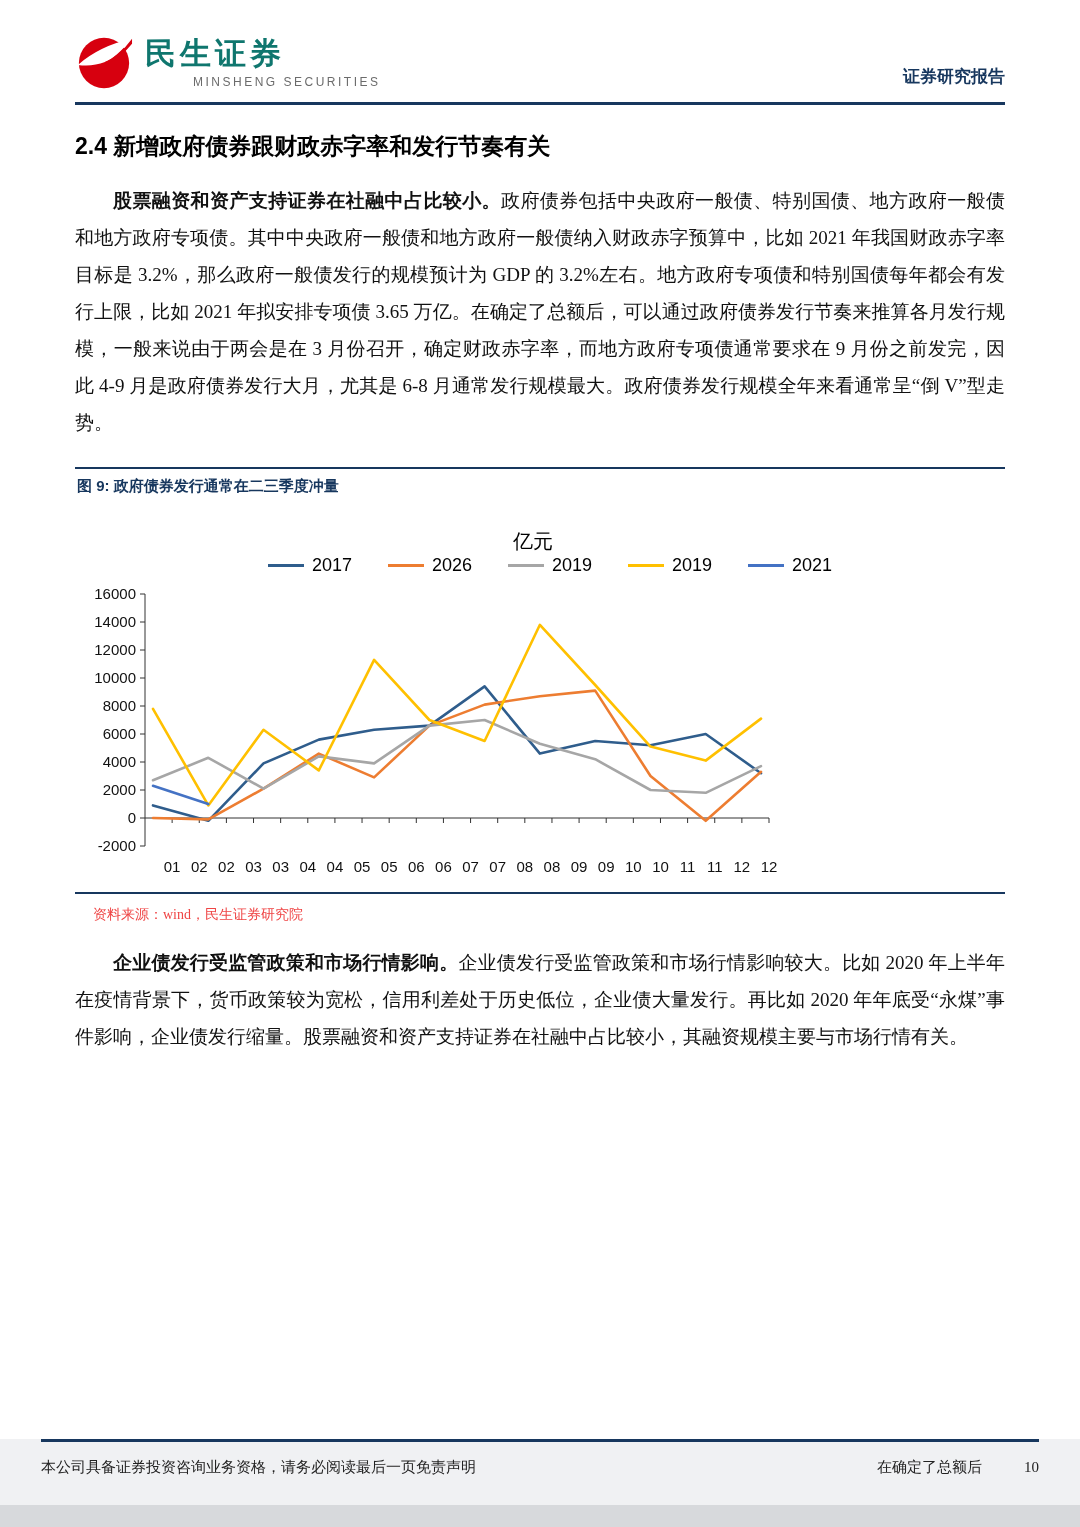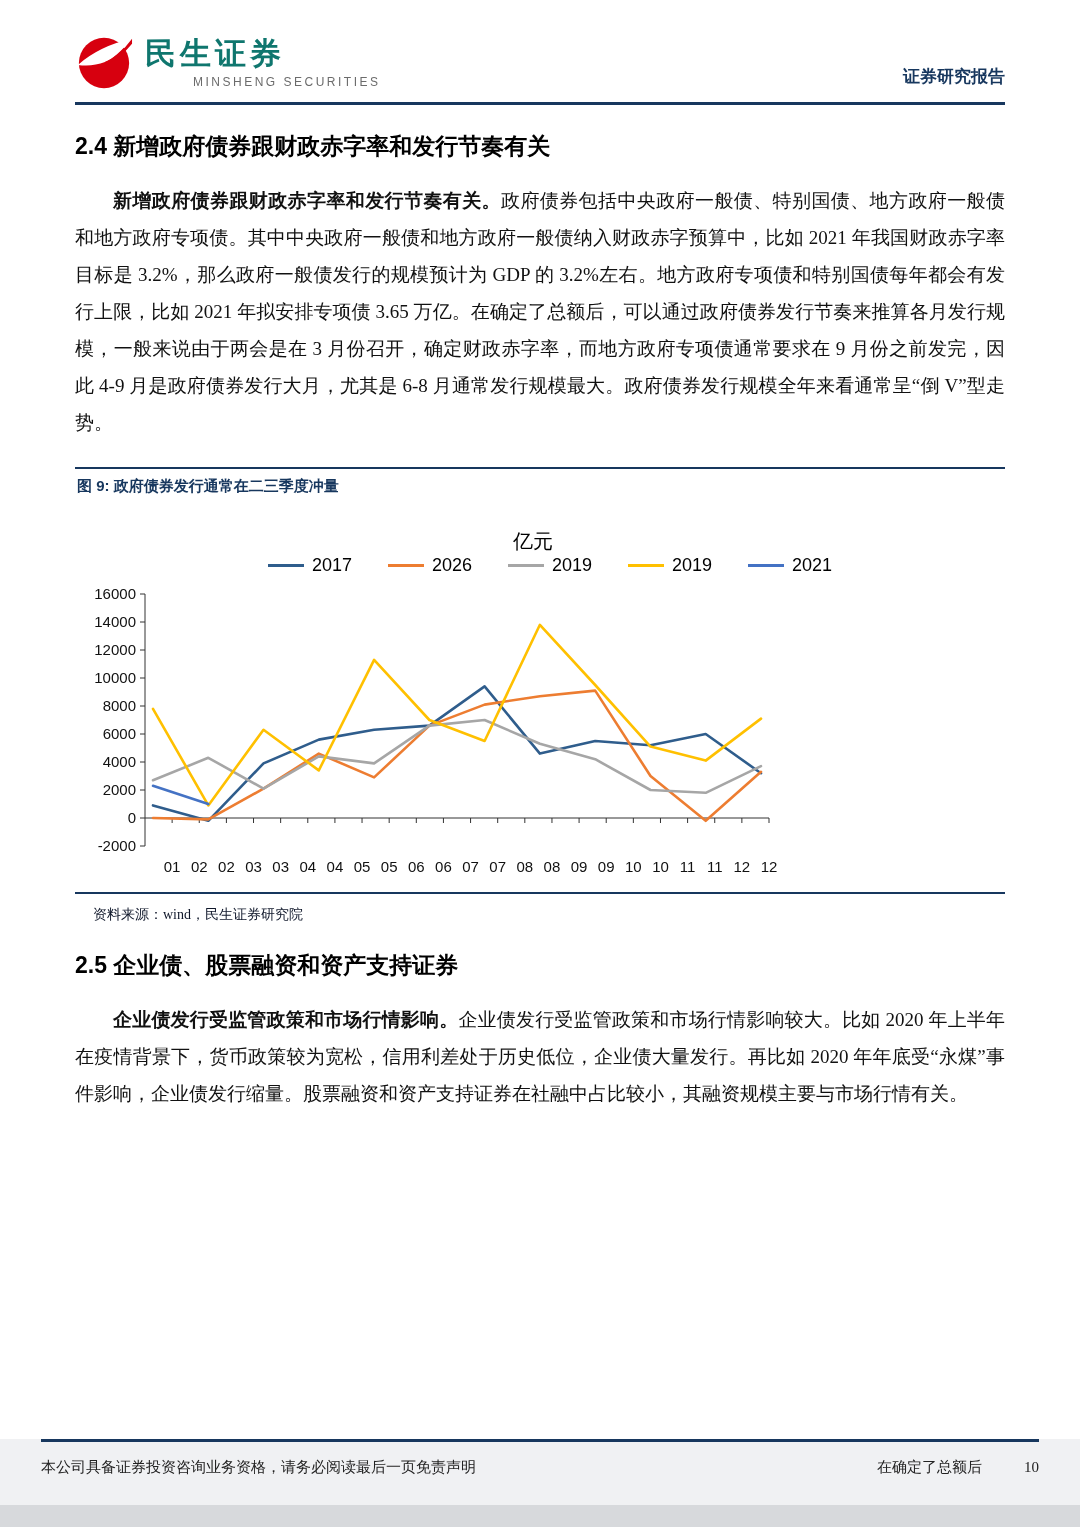--- a/index.html
+++ b/index.html
@@ -79,21 +79,21 @@
     font-family:"Liberation Sans", sans-serif;
     flex-direction:column;
   }
   .unit-label{font-size:20px;color:#000;margin-right:34px;}
   .legend-items{display:flex;align-items:center;gap:36px;}
   .lg-item{display:flex;align-items:center;gap:8px;font-size:18px;color:#000;}
   .lg-swatch{display:inline-block;width:36px;height:3px;}
   .chart-wrap{margin-top:4px;}
   .fig-bottom-line{border-top:2px solid var(--accent);margin-top:6px;}
   .fig-source{
-    font-size:14px;color:#0f172a;margin-top:12px;padding-left:18px;
+    font-size:14px;color:#ef4444;margin-top:12px;padding-left:18px;
   }
 
   svg text{font-family:"Liberation Sans", sans-serif;}
 
   
   .footer{position:absolute;left:0;right:0;bottom:0;}
   .footer-bar{background:#f0f1f3;padding:0 41px;}
   .footer-rule{border-top:3px solid var(--accent);}
   .footer-row{
     display:flex;justify-content:space-between;align-items:center;
@@ -119,21 +119,21 @@
         <span class="logo-cn">民生证券</span>
         <span class="logo-en">MINSHENG SECURITIES</span>
       </div>
     </div>
     <div class="report-type">证券研究报告</div>
   </div>
 
   <div class="content">
 
     <h2 class="sec-title">2.4 新增政府债券跟财政赤字率和发行节奏有关</h2>
-    <p class="body-para"><b>新增政府债券跟财政赤字率和发行节奏有关。</b><span>政府债券包括中央政府一般债、特别国债、地方政府一般债和地方政府专项债。其中中央政府一般债和地方政府一般债纳入财政赤字预算中，比如 2021 年我国财政赤字率目标是 3.2%，那么政府一般债发行的规模预计为 GDP 的 3.2%左右。地方政府专项债和特别国债每年都会有发行上限，比如 2021 年拟安排专项债 3.65 万亿。在确定了总额后，可以通过政府债券发行节奏来推算各月发行规模，一般来说由于两会是在 3 月份召开，确定财政赤字率，而地方政府专项债通常要求在 9 月份之前发完，因此 4-9 月是政府债券发行大月，尤其是 6-8 月通常发行规模最大。政府债券发行规模全年来看通常呈“倒 V”型走势。</span></p>
+    <p class="body-para"><b>股票融资和资产支持证券在社融中占比较小。</b><span>政府债券包括中央政府一般债、特别国债、地方政府一般债和地方政府专项债。其中中央政府一般债和地方政府一般债纳入财政赤字预算中，比如 2021 年我国财政赤字率目标是 3.2%，那么政府一般债发行的规模预计为 GDP 的 3.2%左右。地方政府专项债和特别国债每年都会有发行上限，比如 2021 年拟安排专项债 3.65 万亿。在确定了总额后，可以通过政府债券发行节奏来推算各月发行规模，一般来说由于两会是在 3 月份召开，确定财政赤字率，而地方政府专项债通常要求在 9 月份之前发完，因此 4-9 月是政府债券发行大月，尤其是 6-8 月通常发行规模最大。政府债券发行规模全年来看通常呈“倒 V”型走势。</span></p>
 
     <div class="figure">
       <div class="fig-caption-row">
         <span class="fig-caption">图 9: 政府债券发行通常在二三季度冲量</span>
       </div>
 
       <div class="legend-row">
         <span class="unit-label">亿元</span>
         <span class="legend-items" id="legend-items">
             <span class="lg-item">
@@ -240,21 +240,20 @@
               <polyline points="78.0,128.8 133.3,225.4 188.5,149.8 243.8,190.4 299.1,79.8 354.4,140.0 409.6,161.0 464.9,44.8 520.2,105.0 575.5,166.6 630.7,180.6 686.0,138.6" fill="none" stroke="#FFC000" stroke-width="2.6" stroke-linejoin="round" stroke-linecap="round"></polyline>
               <polyline points="78.0,205.8 133.3,224.0" fill="none" stroke="#4472C4" stroke-width="2.6" stroke-linejoin="round" stroke-linecap="round"></polyline>
             </g>
           </svg>
       </div>
 
       <div class="fig-bottom-line"></div>
       <div class="fig-source">资料来源：wind，民生证券研究院</div>
     </div>
 
-    <h2 class="sec-title">2.5 企业债、股票融资和资产支持证券</h2>
     <p class="body-para"><b>企业债发行受监管政策和市场行情影响。</b><span>企业债发行受监管政策和市场行情影响较大。比如 2020 年上半年在疫情背景下，货币政策较为宽松，信用利差处于历史低位，企业债大量发行。再比如 2020 年年底受“永煤”事件影响，企业债发行缩量。股票融资和资产支持证券在社融中占比较小，其融资规模主要与市场行情有关。</span></p>
   </div>
 
   <div class="footer">
     <div class="footer-bar">
       <div class="footer-rule"></div>
       <div class="footer-row">
         <span>本公司具备证券投资咨询业务资格，请务必阅读最后一页免责声明</span>
         <span class="footer-right">
           <span>在确定了总额后</span>

